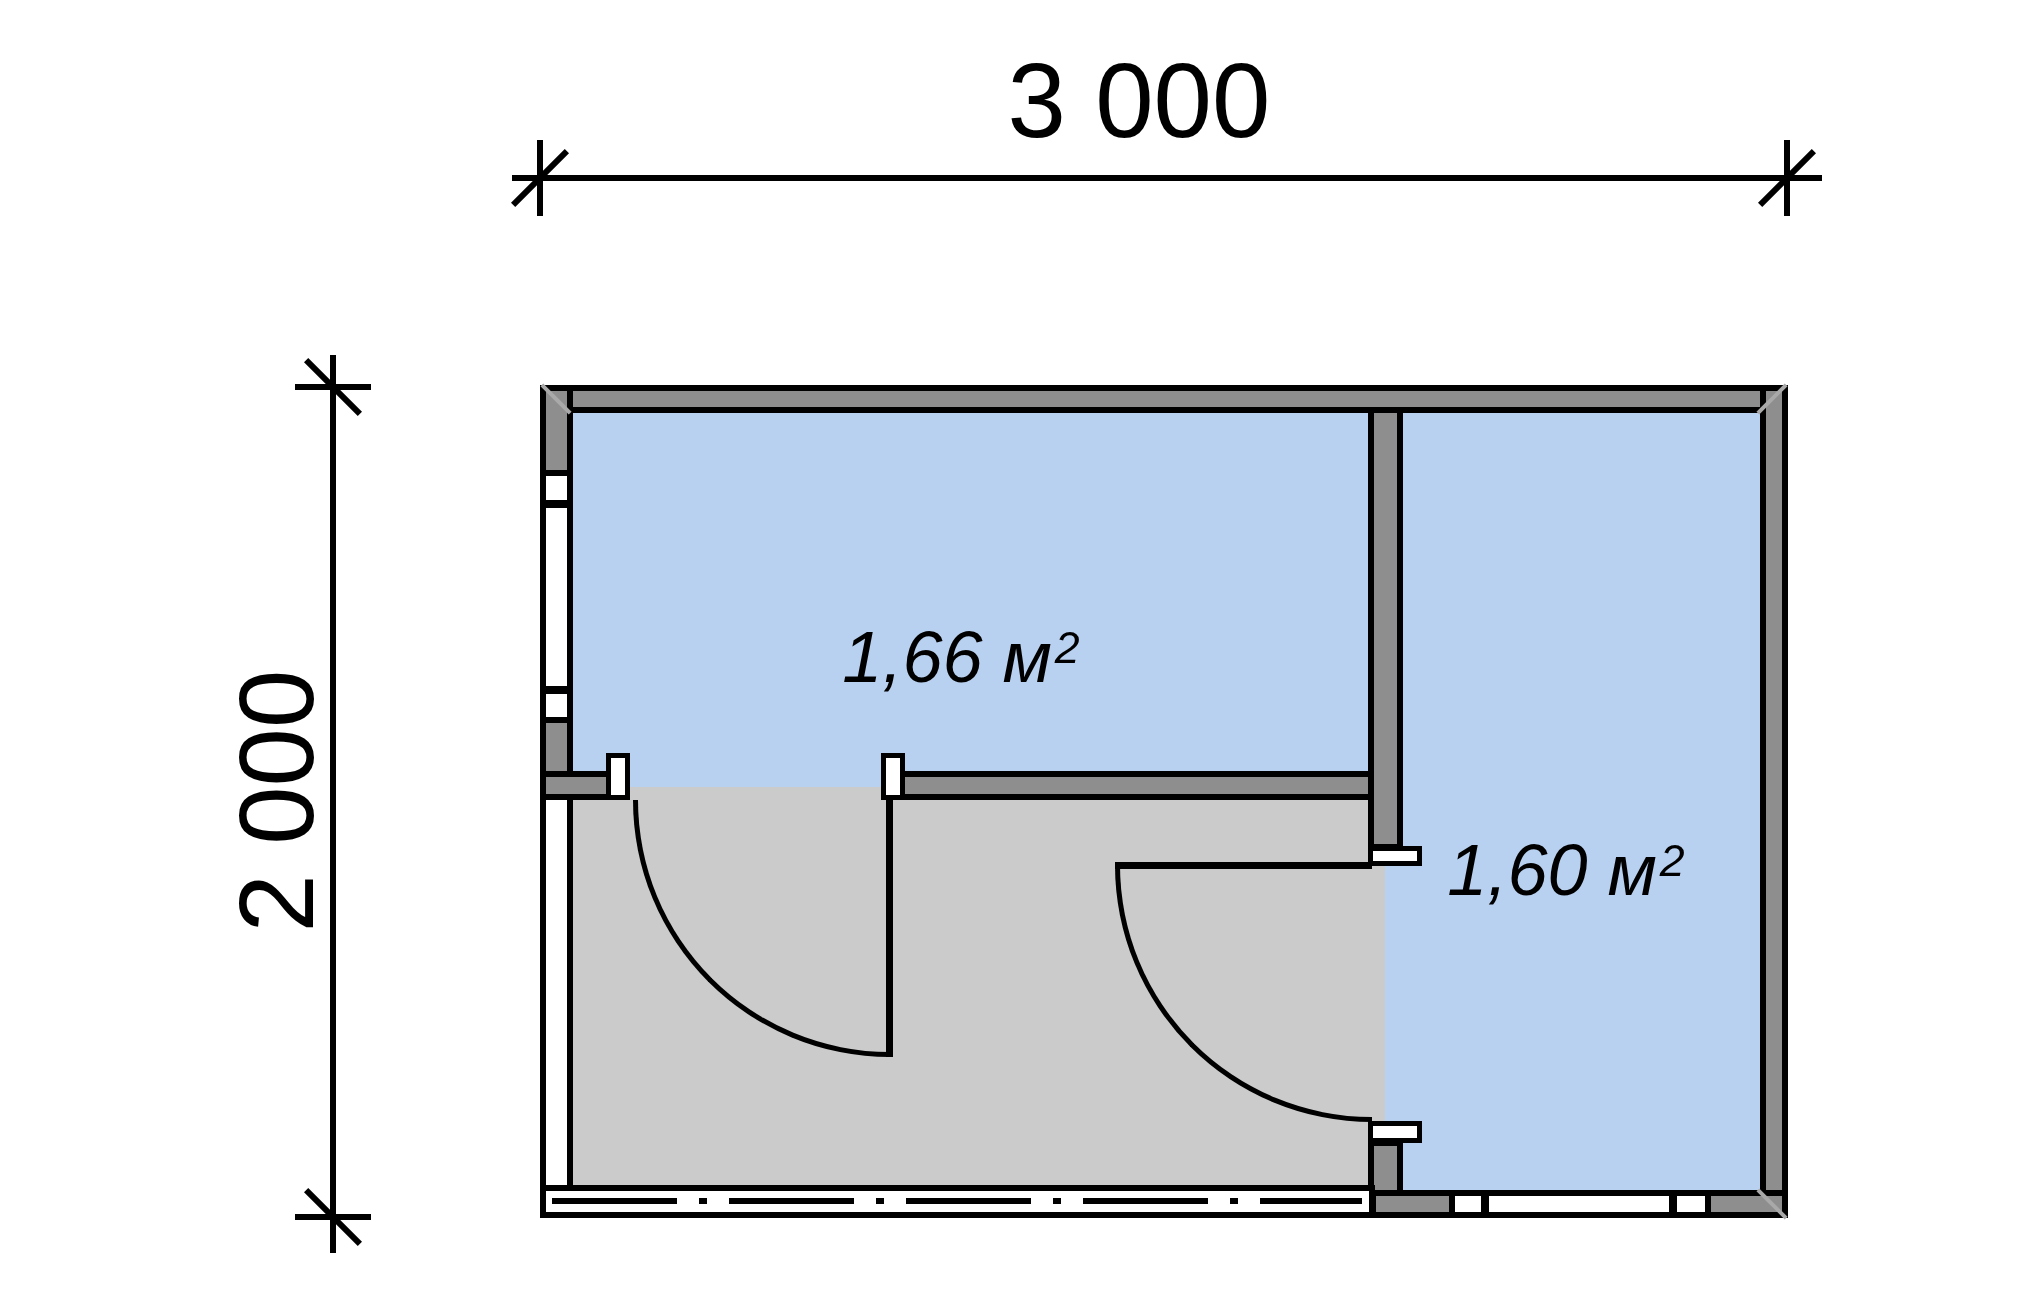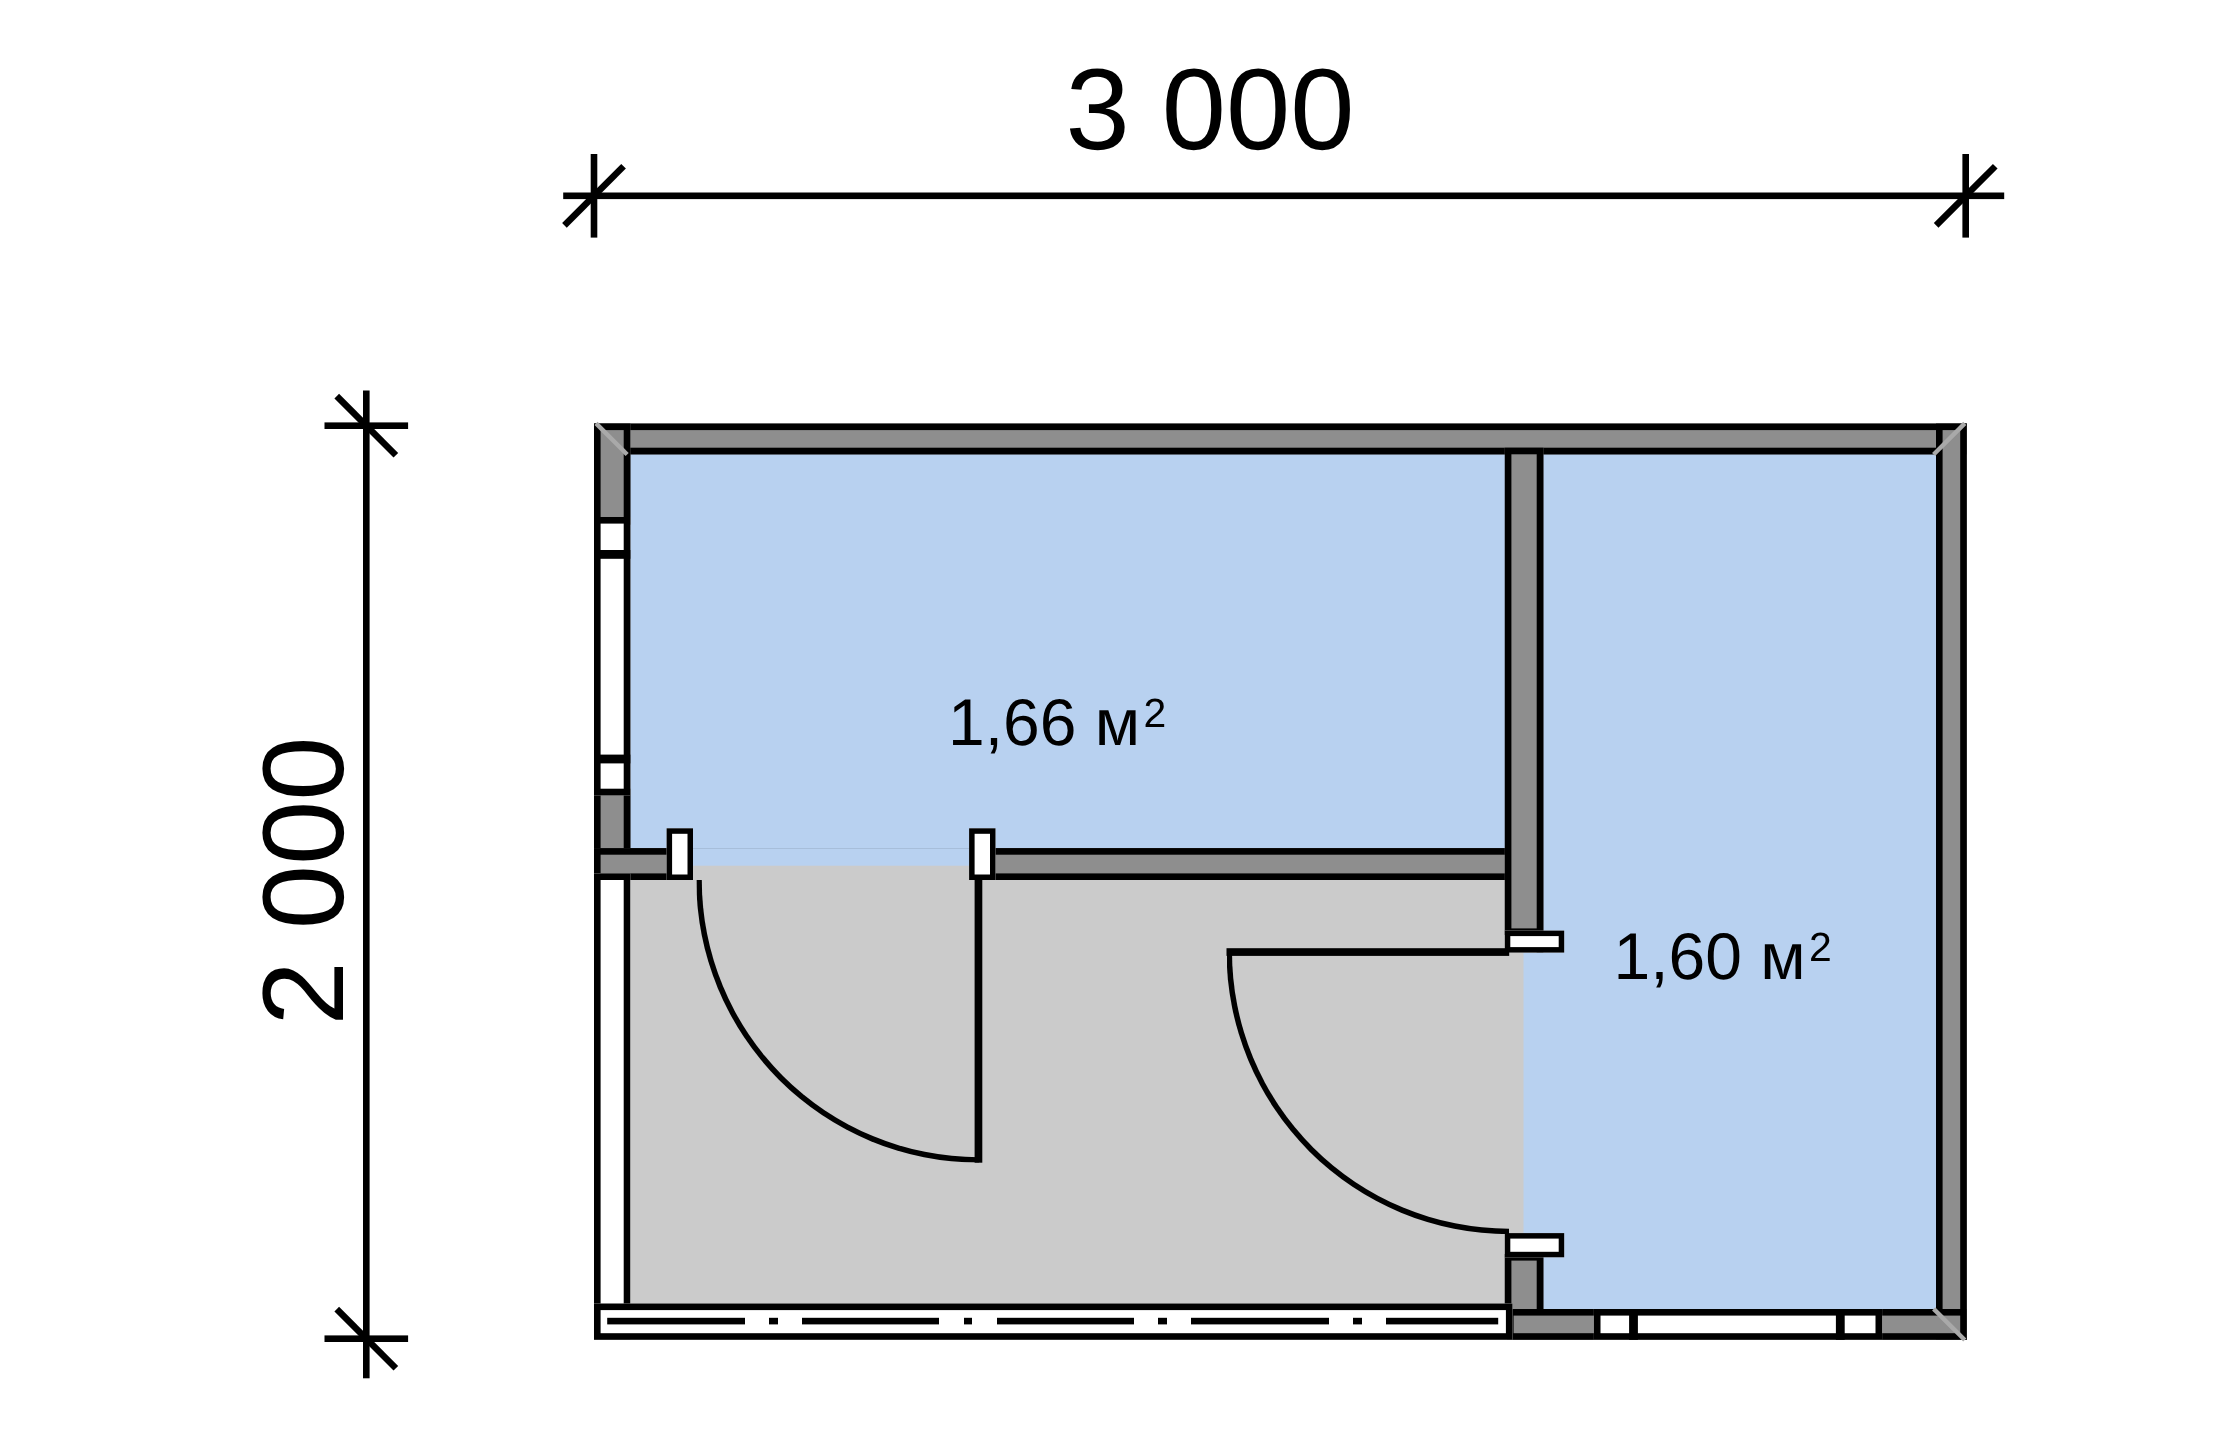--- a/index.html
+++ b/index.html
@@ -40,36 +40,36 @@
   .miter{background:var(--miter);height:4px;}
   .dimline{background:var(--line);}
   .tick{background:var(--line);}
   .rot45{transform:translate(-50%,-50%) rotate(45deg);}
   .label{
     position:absolute;transform:translate(-50%,-50%);
     white-space:nowrap;line-height:1;color:var(--line);
   }
   .label.rot{transform:translate(-50%,-50%) rotate(-90deg);}
   .f-room{font-size:105px;}
-  .f-area{font-size:60px;}
+  .f-area{font-size:72px;font-style:italic;}
   .f-terr{font-size:96px;}
   .f-dim{font-size:105px;}
   .sup{font-size:0.62em;position:relative;top:-0.42em;margin-left:3px;}
 </style>
 </head>
 <body>
 
 <div class="canvas">
 
   <div class="abs dimline" style="left:512px;top:175px;width:1310px;height:6px;"></div>
   <div class="abs tick" style="left:537px;top:140px;width:6px;height:76px;"></div>
   <div class="abs tick" style="left:1784px;top:140px;width:6px;height:76px;"></div>
   <div class="abs tick rot45" style="left:537px;top:140px;width:6px;height:76px;transform-origin:center;transform:rotate(45deg);"></div>
   <div class="abs tick rot45" style="left:1784px;top:140px;width:6px;height:76px;transform-origin:center;transform:rotate(45deg);"></div>
-  <div class="label f-dim" style="left:1100px;top:100px;">3 000</div>
+  <div class="label f-dim" style="left:1139px;top:100px;">3 000</div>
 
   <div class="abs dimline" style="left:330px;top:355px;width:6px;height:898px;"></div>
   <div class="abs tick" style="left:295px;top:384px;width:76px;height:6px;"></div>
   <div class="abs tick" style="left:295px;top:1214px;width:76px;height:6px;"></div>
   <div class="abs tick" style="left:295px;top:384px;width:76px;height:6px;transform-origin:center;transform:rotate(45deg);"></div>
   <div class="abs tick" style="left:295px;top:1214px;width:76px;height:6px;transform-origin:center;transform:rotate(45deg);"></div>
   <div class="label rot f-dim" style="left:276px;top:801px;">2 000</div>
 
   <div class="abs floor-terrace" style="left:573px;top:786px;width:825px;height:404px;"></div>
   <div class="abs room" style="left:567px;top:407px;width:808px;height:370px;"></div>

